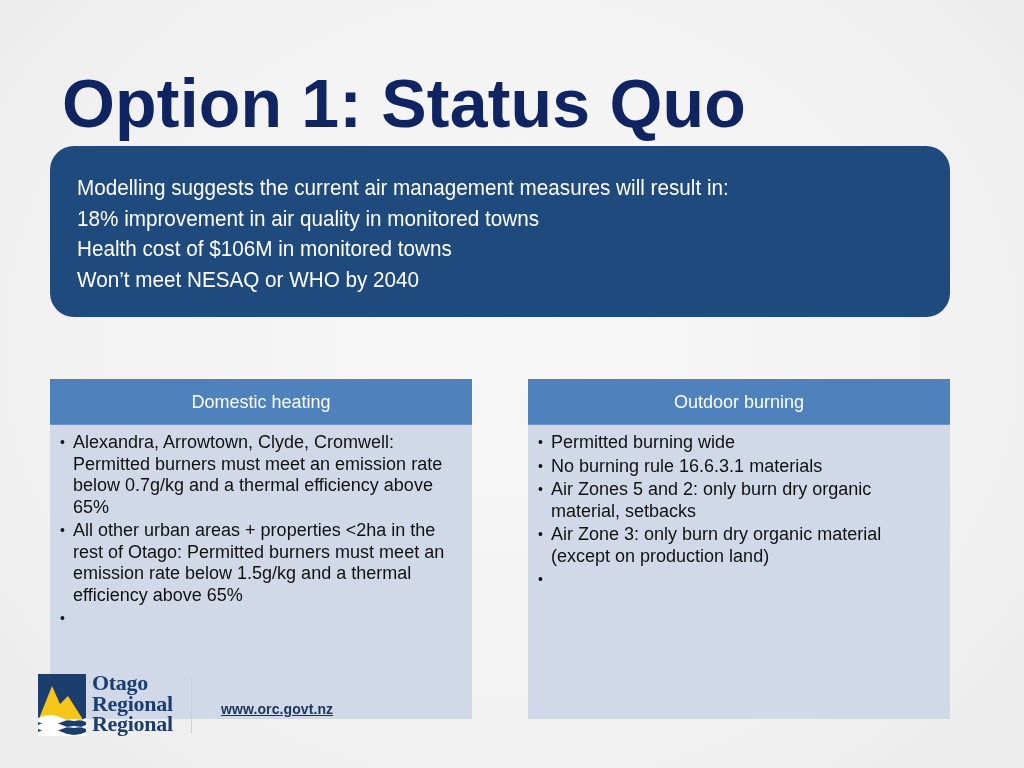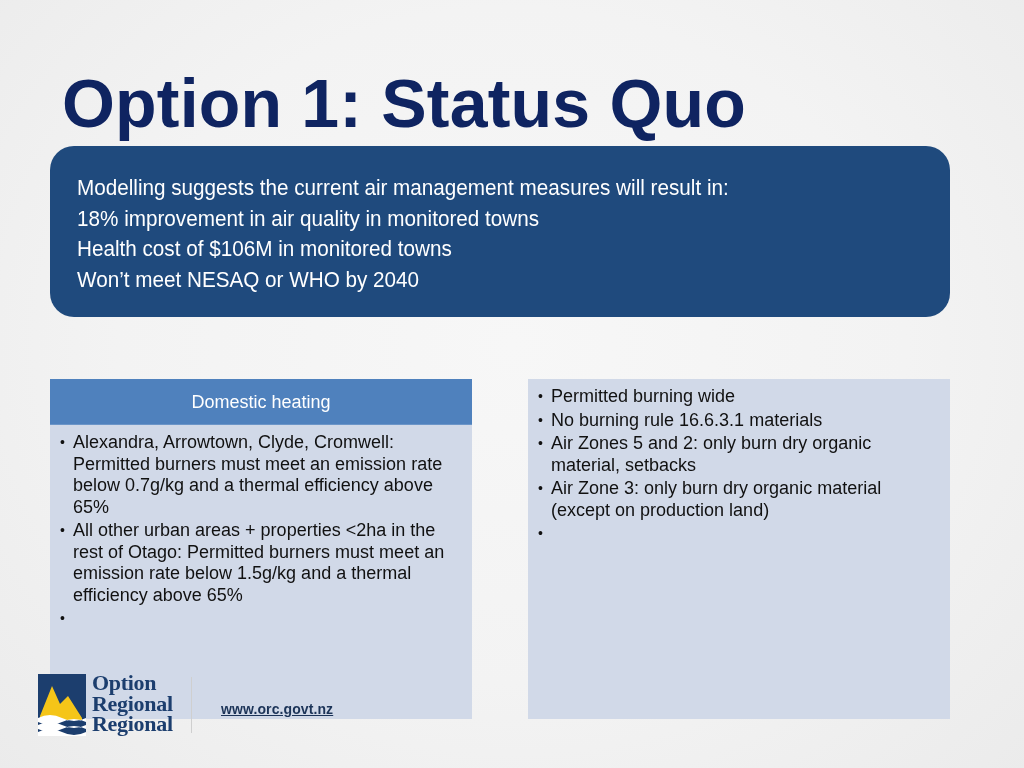--- a/index.html
+++ b/index.html
@@ -143,40 +143,41 @@
   <div class="panel-body">
     <ul class="bullets">
       <li><span class="dot">•</span><span>Alexandra, Arrowtown, Clyde, Cromwell: Permitted burners must meet an emission rate below 0.7g/kg and a thermal efficiency above 65%</span></li>
       <li><span class="dot">•</span><span>All other urban areas + properties &lt;2ha in the rest of Otago: Permitted burners must meet an emission rate below 1.5g/kg and a thermal efficiency above 65%</span></li>
       <li><span class="dot">•</span></li>
     </ul>
   </div>
 </div>
 
 <div class="panel right">
+  <div class="panel-header">Outdoor burning</div>
   <div class="panel-body">
     <ul class="bullets">
       <li><span class="dot">•</span><span>Permitted burning wide</span></li>
       <li><span class="dot">•</span><span>No burning rule 16.6.3.1 materials</span></li>
       <li><span class="dot">•</span><span>Air Zones 5 and 2: only burn dry organic material, setbacks</span></li>
       <li><span class="dot">•</span><span>Air Zone 3: only burn dry organic material (except on production land)</span></li>
       <li><span class="dot">•</span></li>
     </ul>
   </div>
 </div>
 
 <svg class="footer-logo" viewBox="0 0 48 62" xmlns="http://www.w3.org/2000/svg">
   <rect x="0" y="0" width="48" height="62" fill="#1c3e6e"></rect>
   <polygon points="2,42 14,12 22,30 30,22 44,44 44,46 2,46" fill="#f5c518"></polygon>
   <path d="M0,44 Q12,38 24,44 T48,44 L48,48 Q36,42 24,48 T0,48 Z" fill="#ffffff"></path>
   <path d="M0,51 Q12,45 24,51 T48,51 L48,55 Q36,49 24,55 T0,55 Z" fill="#ffffff"></path>
   <path d="M0,58 Q12,52 24,58 T48,58 L48,62 L0,62 Z" fill="#ffffff"></path>
 </svg>
 
 <div class="org-name">
-  <span>Option</span>
+  <span>Otago</span>
   <span>Regional</span>
   <span>Regional</span>
 </div>
 
 <div class="divider"></div>
 
 <div class="url">www.orc.govt.nz</div>
 
 </body></html>

